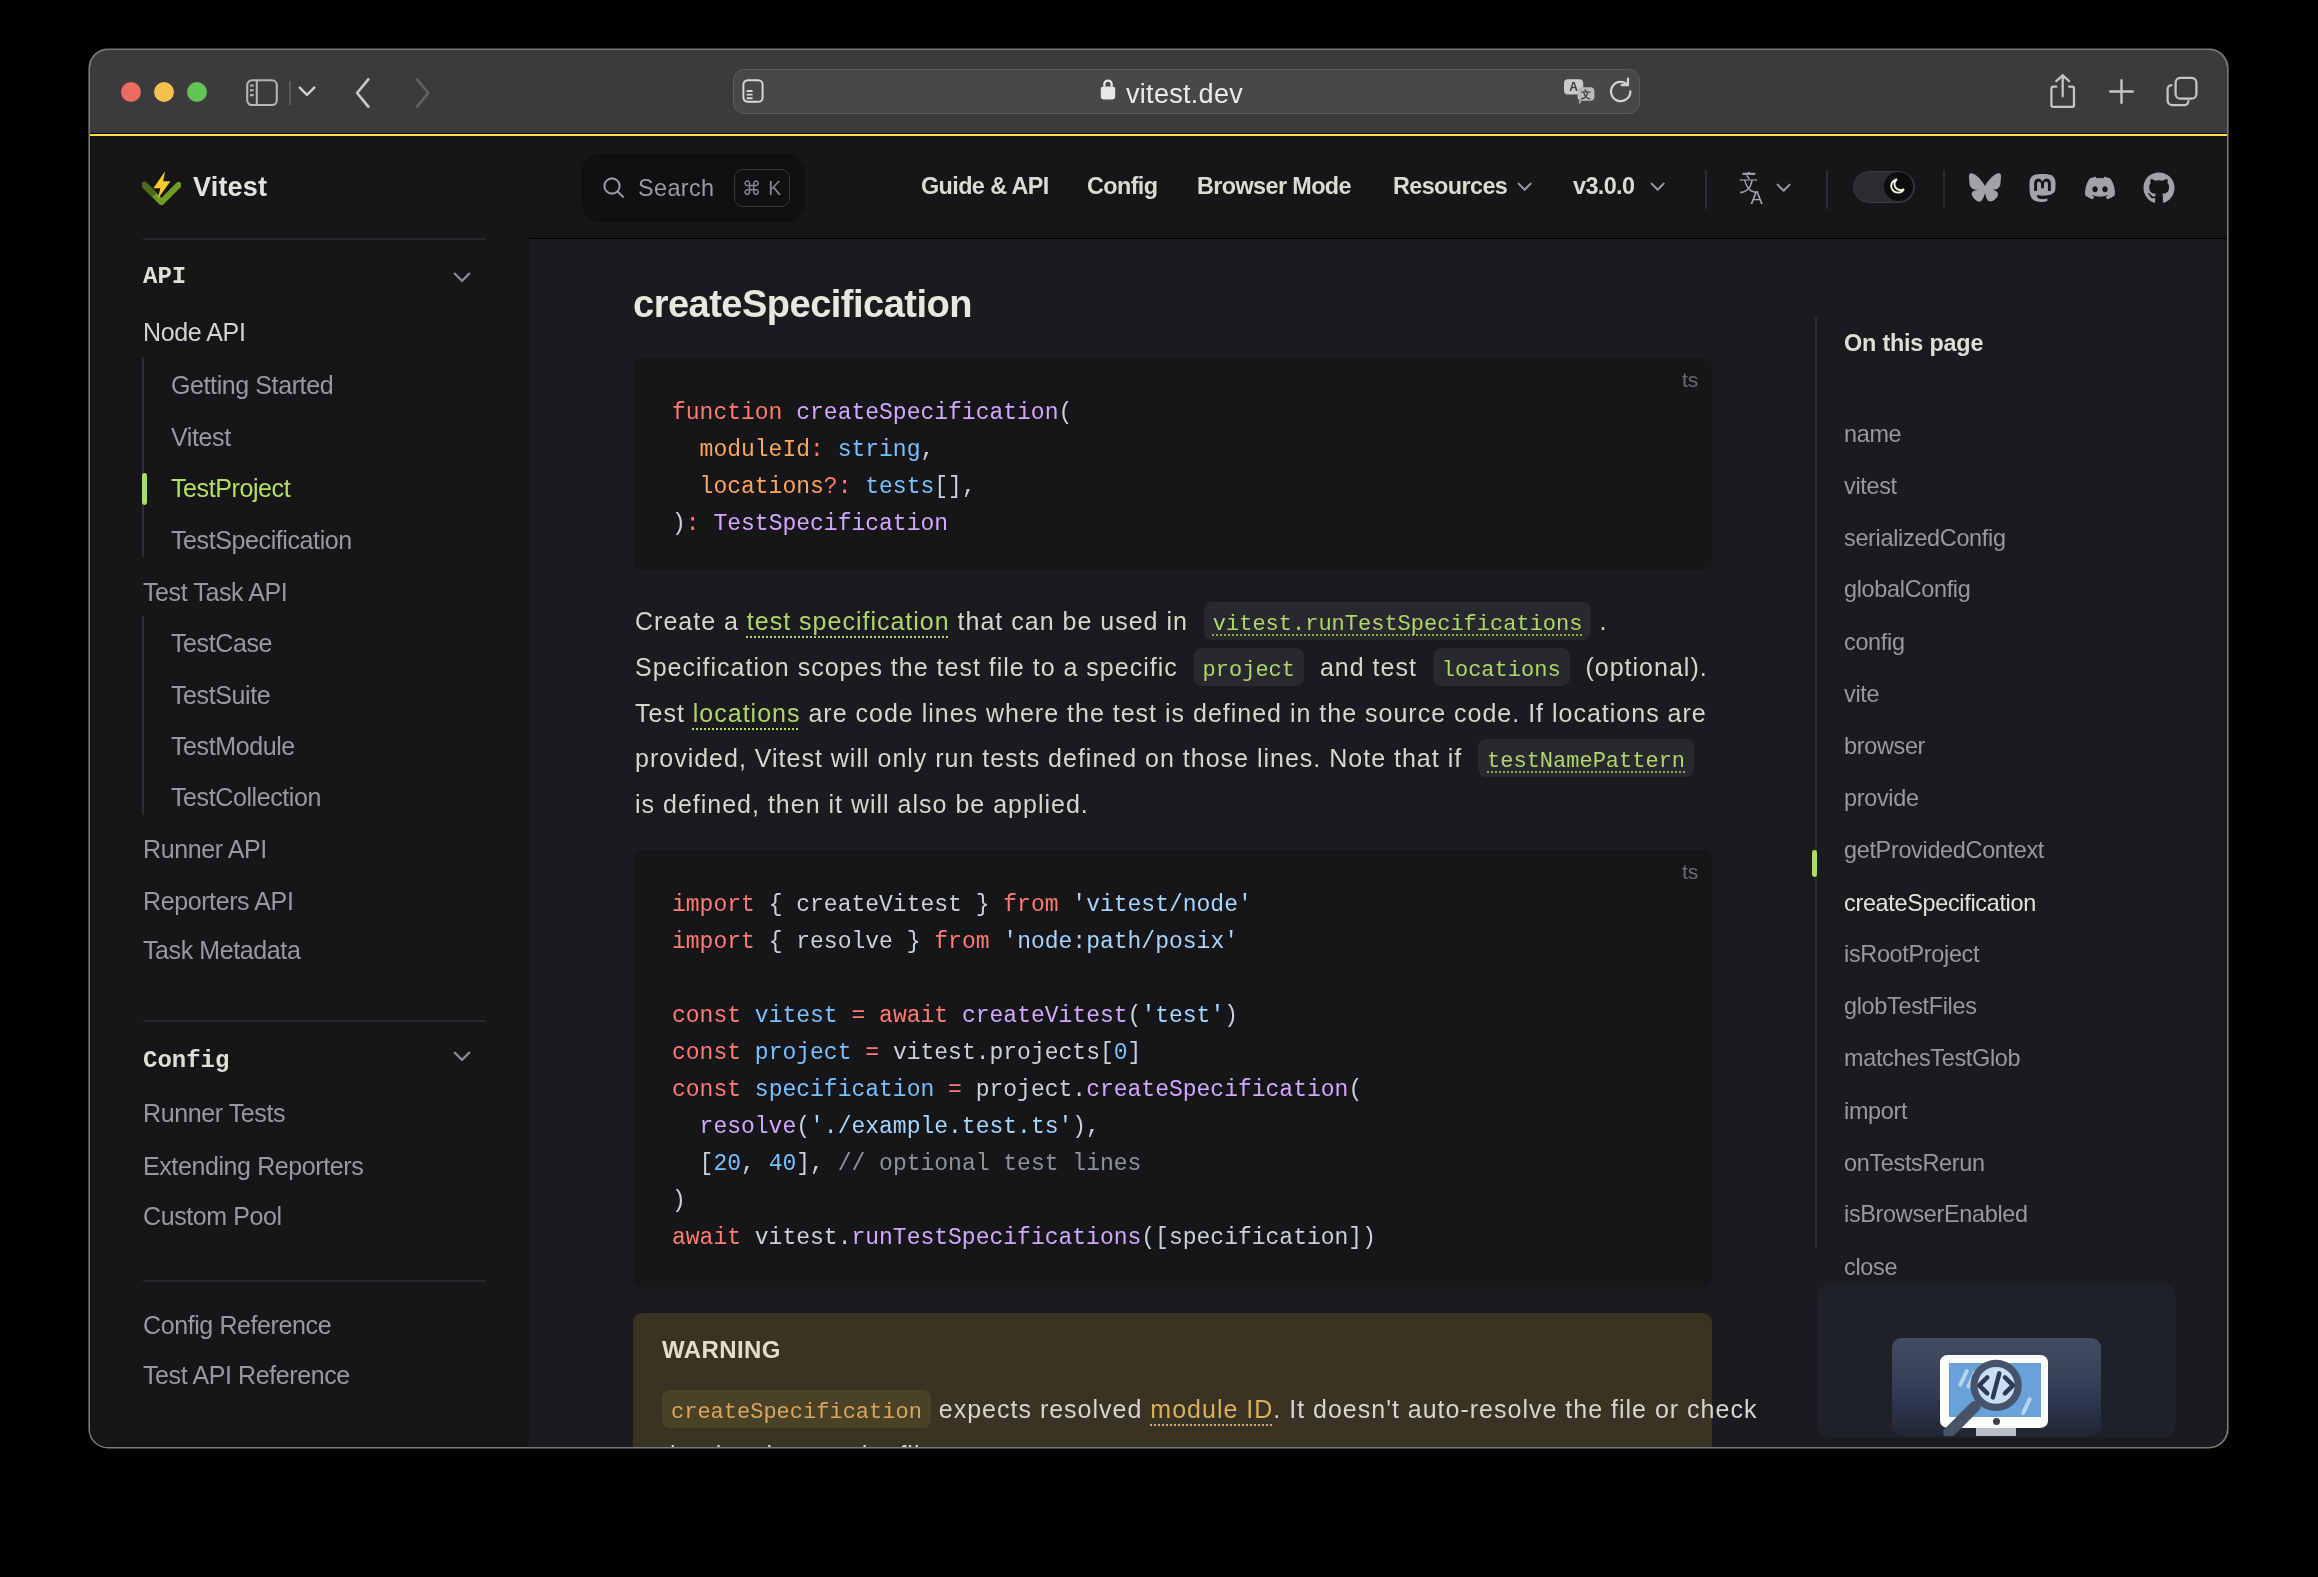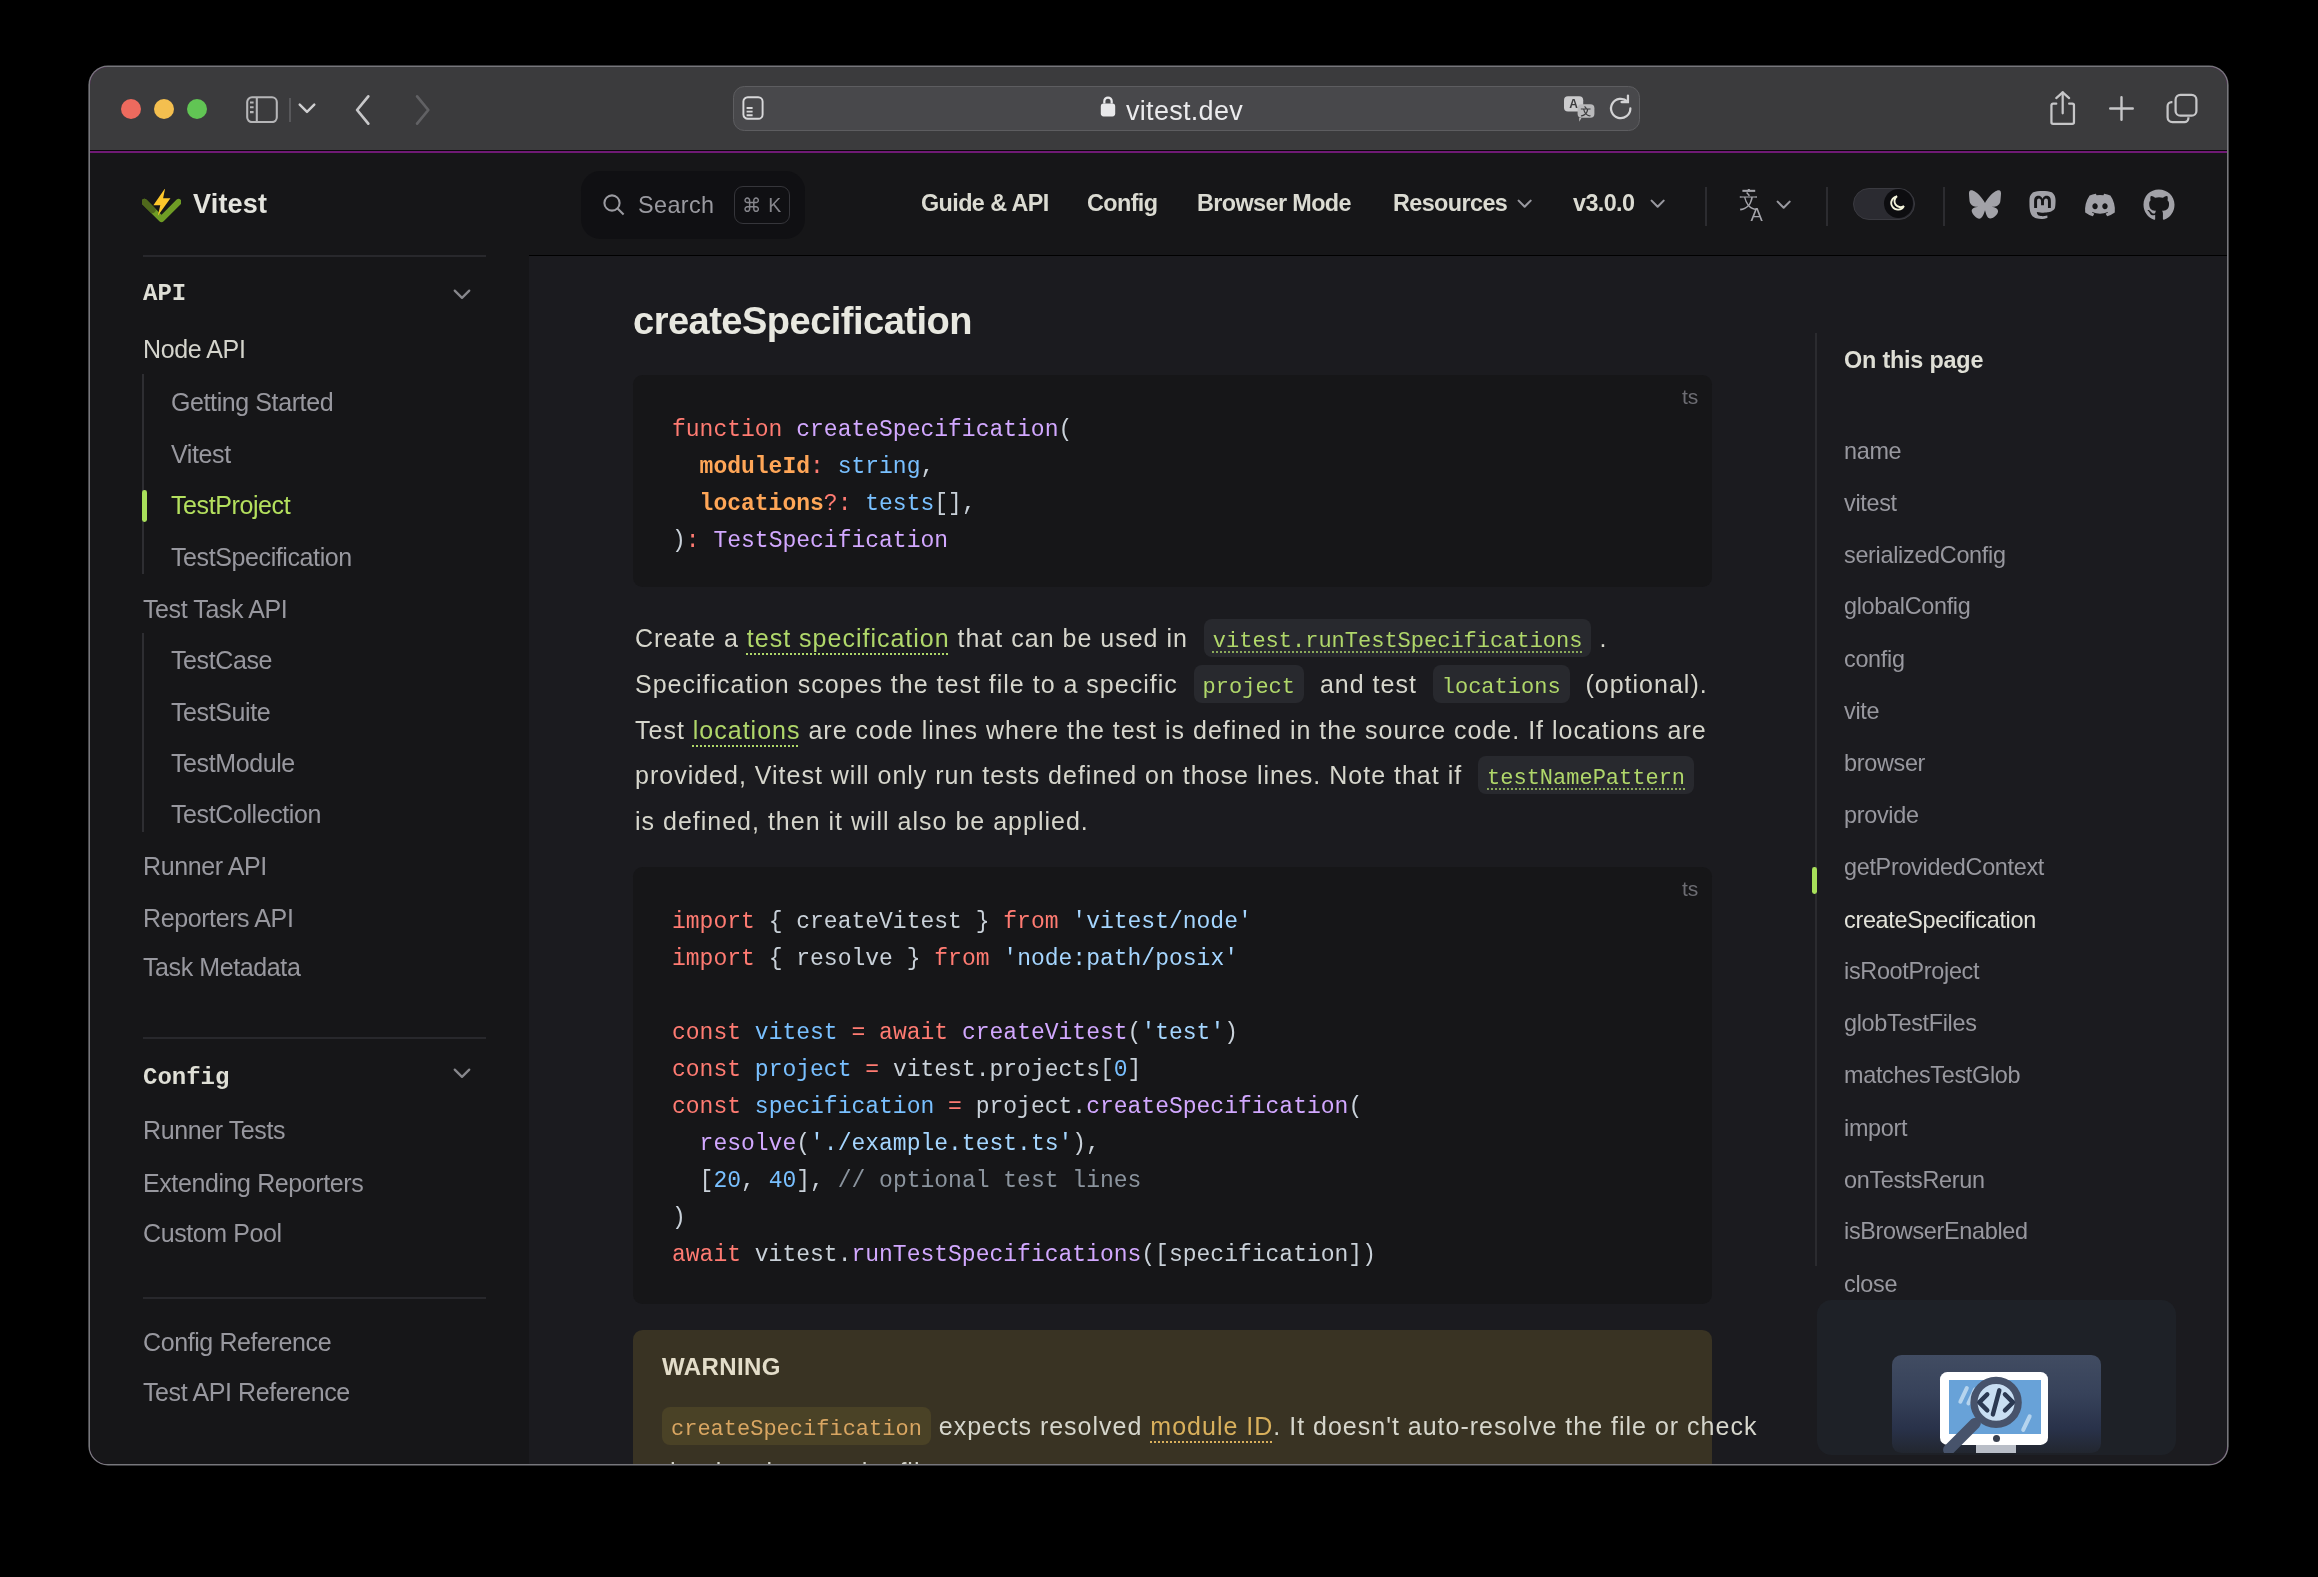--- a/index.html
+++ b/index.html
@@ -1,19 +1,19 @@
 <!DOCTYPE html>
 <html style="font-size:13px"><head><meta charset="utf-8">
 <style>
   * { margin:0; padding:0; box-sizing:border-box; }
   html,body { width:2319px; height:1578px; background:#000; overflow:hidden; }
   body { font-family:"Liberation Sans", sans-serif; position:relative; }
   .abs { position:absolute; }
-  .win { position:absolute; left:90px; top:67px; width:2137px; height:1397px;
-         background:#701a75; border-radius:18px; overflow:hidden;
+  .win { position:absolute; left:90px; top:50px; width:2137px; height:1397px;
+         background:#fde047; border-radius:18px; overflow:hidden;
          box-shadow:0 0 0 1.6px #77777c; }
   .titlebar { position:absolute; left:0; top:0; width:100%; height:84px;
               background:#3b3b3d; border-bottom:1.6px solid #09090a; }
   .light { position:absolute; top:32px; width:20px; height:20px; border-radius:50%; }
   .urlbar { position:absolute; left:643px; top:18.6px; width:907px; height:45px;
             background:#48484b; border:0.8px solid #5d5d60; border-radius:11.3px; }
   .page { position:absolute; left:0; top:86px; width:2137px; height:1311px; background:#1b1b1f; }
   .sidebar { position:absolute; left:0; top:0; width:439px; height:1311px; background:#161618; }
   .navbar { position:absolute; left:439px; top:0; width:1698px; height:103px; background:#161618; border-bottom:1.6px solid #000; }
   .sit { position:absolute; left:53px; color:#98989f; font-size:25px; letter-spacing:-0.4px; white-space:nowrap; line-height:29px; }
@@ -21,21 +21,21 @@
   .stitle { position:absolute; left:53px; color:#dfdfd6; font-size:24px; font-weight:700; letter-spacing:0; line-height:29px;font-family:Liberation Mono, monospace; }
   .sdiv { position:absolute; left:53px; width:343px; height:1.6px; background:#28282c; }
   .gline { position:absolute; left:52px; width:1.6px; background:#2e2e32; }
   .navlink { position:absolute; color:#dbdbd2; font-size:23.4px; font-weight:700; letter-spacing:-0.6px; white-space:nowrap; top:37px; line-height:27px; }
   .vsep { position:absolute; top:34px; width:1.6px; height:39px; background:#2c2c30; }
   .olink { position:absolute; left:1754px; color:#98989f; font-size:23.4px; letter-spacing:-0.3px; white-space:nowrap; line-height:27.4px;margin-top:40px; }
   .code { position:absolute; left:543px; width:1079px; background:#161618; border-radius:9.7px; }
   .code pre { font-family:"Liberation Mono", monospace; font-size:23px; line-height:37px; color:#c9d1d9; padding:37px 0 0 39px; white-space:pre; }
   .ts { position:absolute; top:9.7px; right:13.7px; color:#6d6d73; font-size:21px; font-family:"Liberation Sans",sans-serif; }
   .k { color:#ff7b72; } .fn { color:#d2a8ff; } .v { color:#79c0ff; } .s { color:#a5d6ff; }
-  .o { color:#ffa657;font-weight:bold; } .c { color:#8b949e; } .p { color:#c9d1d9; }
+  .o { color:#ffa657; } .c { color:#8b949e; } .p { color:#c9d1d9; }
   .bodyline { position:absolute; left:545px; color:#d6d6cc; font-size:25px; letter-spacing:1px; white-space:nowrap; height:46px; line-height:46px; }
   .glink { color:#b0d76a; text-decoration:underline dotted #b0d76a; text-decoration-thickness:1.6px; text-underline-offset:5.7px;text-align:center; }
   .chip { font-family:"Liberation Mono", monospace; font-size:22px; letter-spacing:0;
           background:#28292e; border-radius:8px; padding:9.7px 9px 3.2px 9px; color:#b0d76a; }
   .warn { position:absolute; left:543px; top:1177px; width:1079px; height:210px; background:#393323; border-radius:9.7px; }
 </style></head>
 <body>
 <div class="win">
 
   <div class="titlebar">

